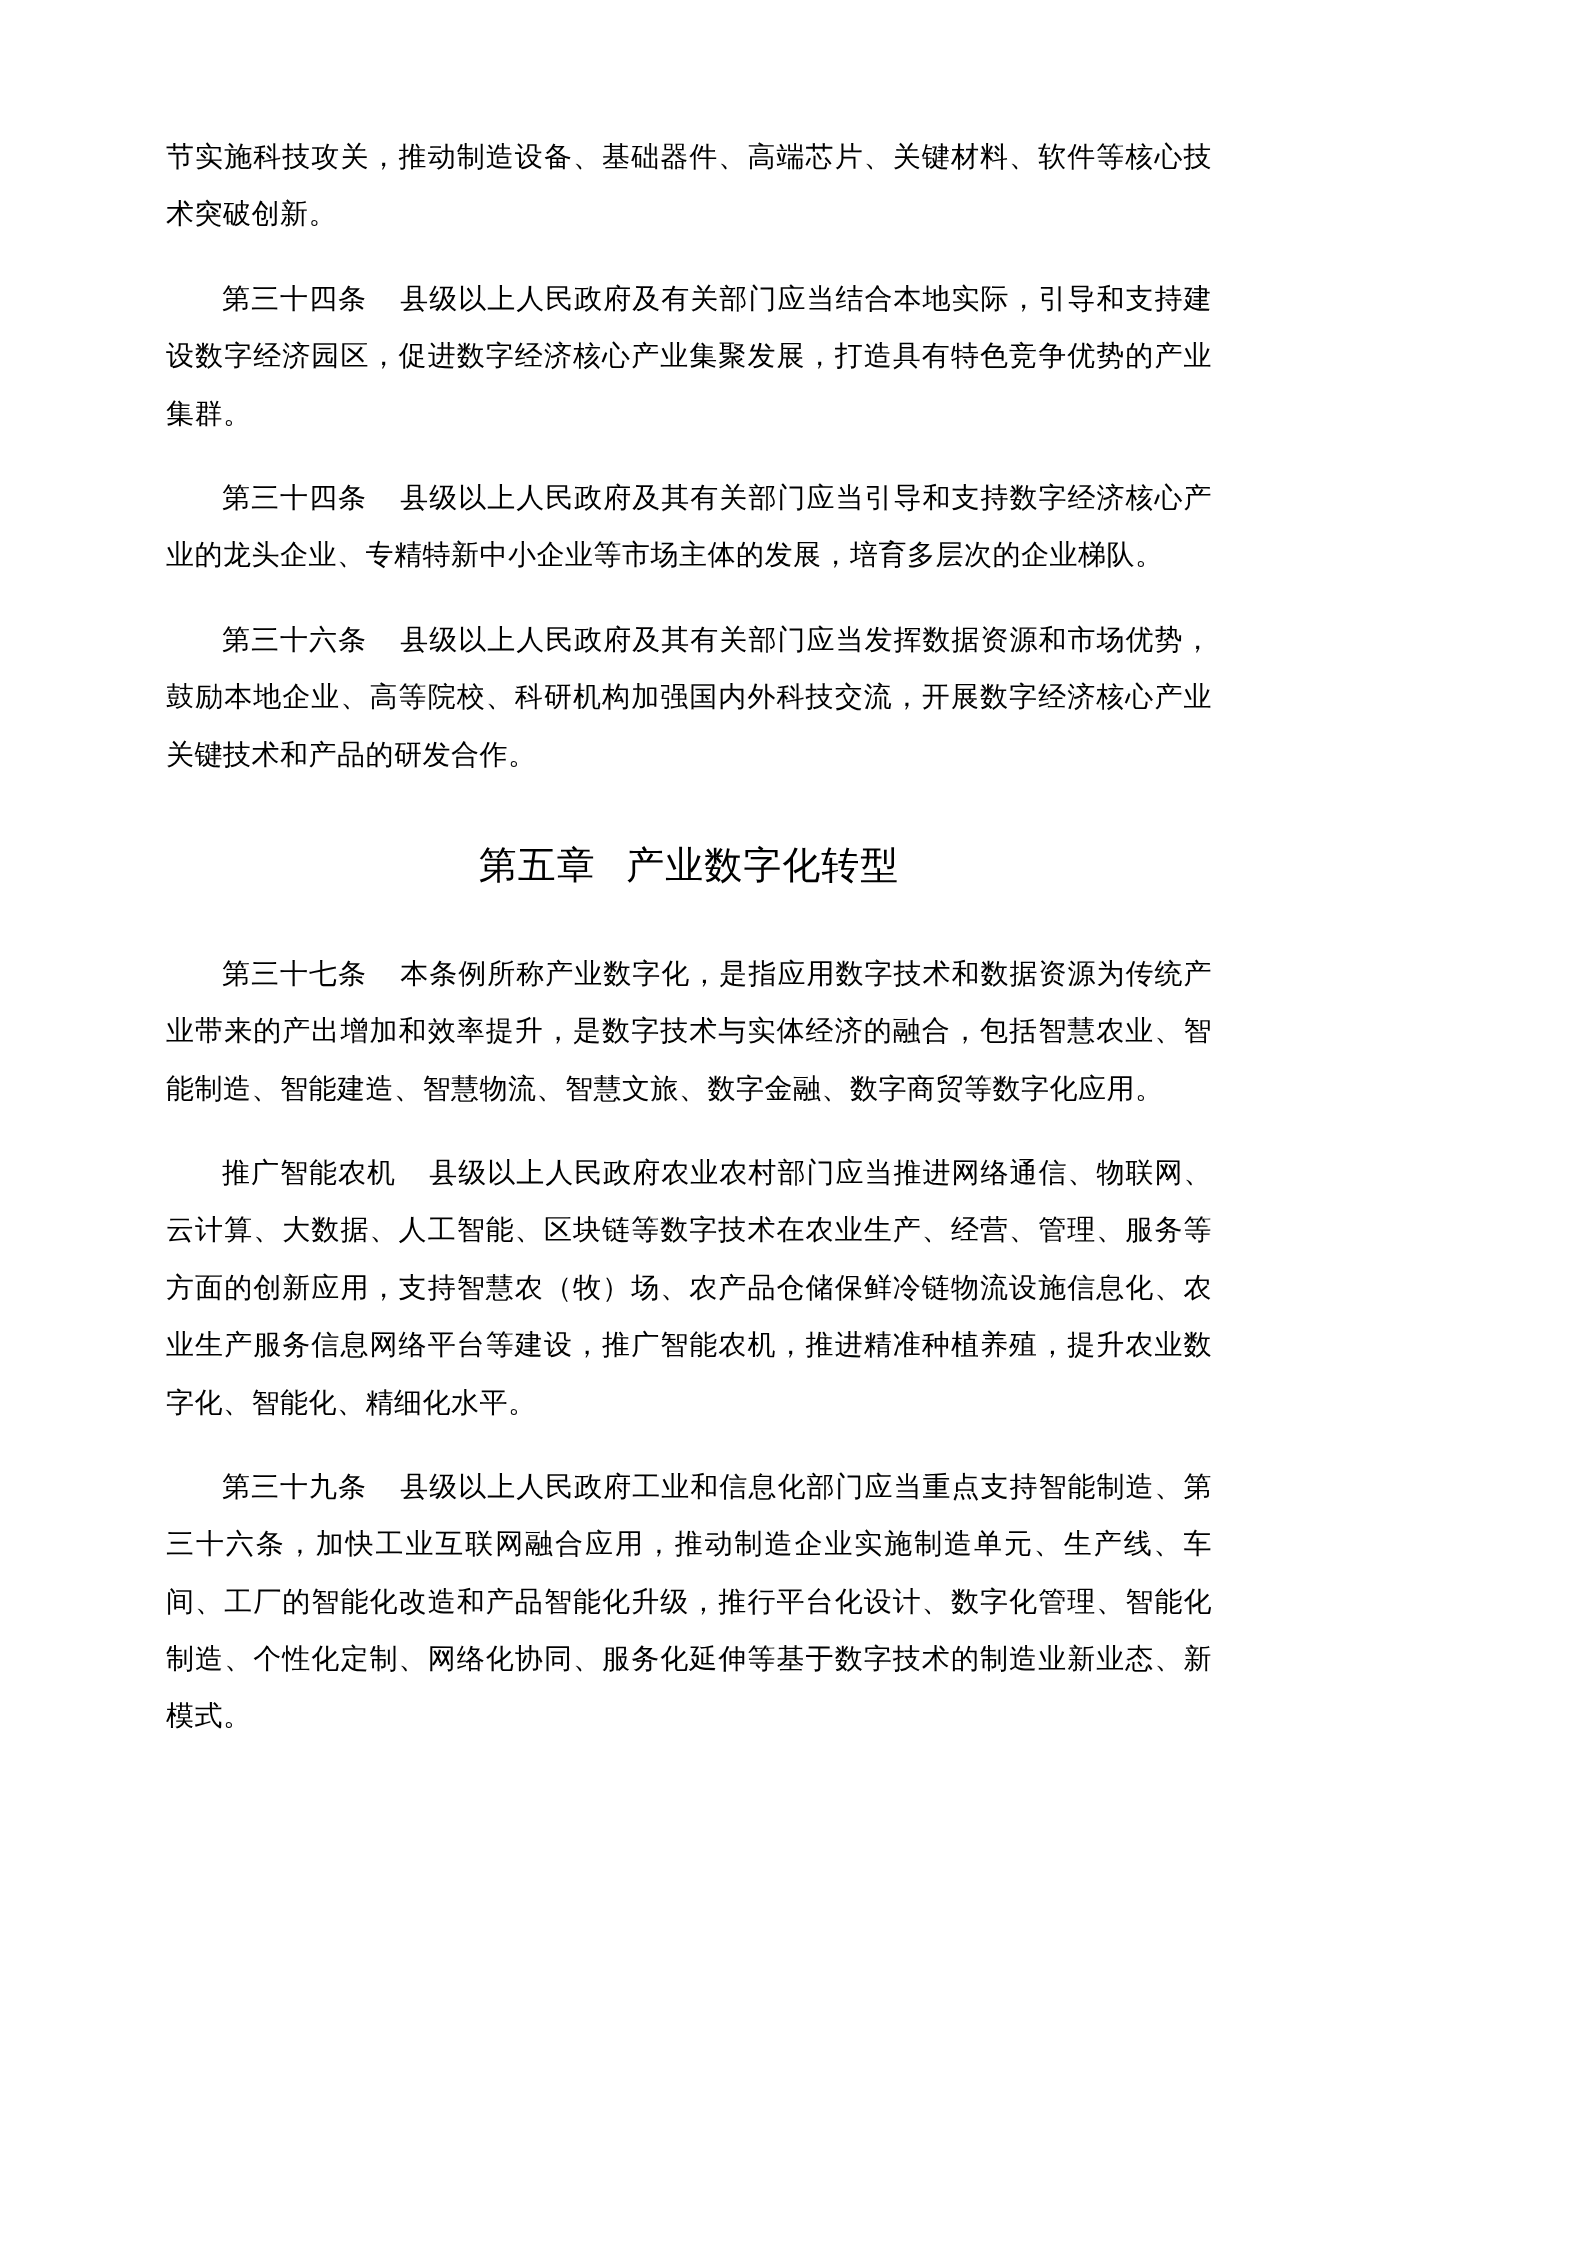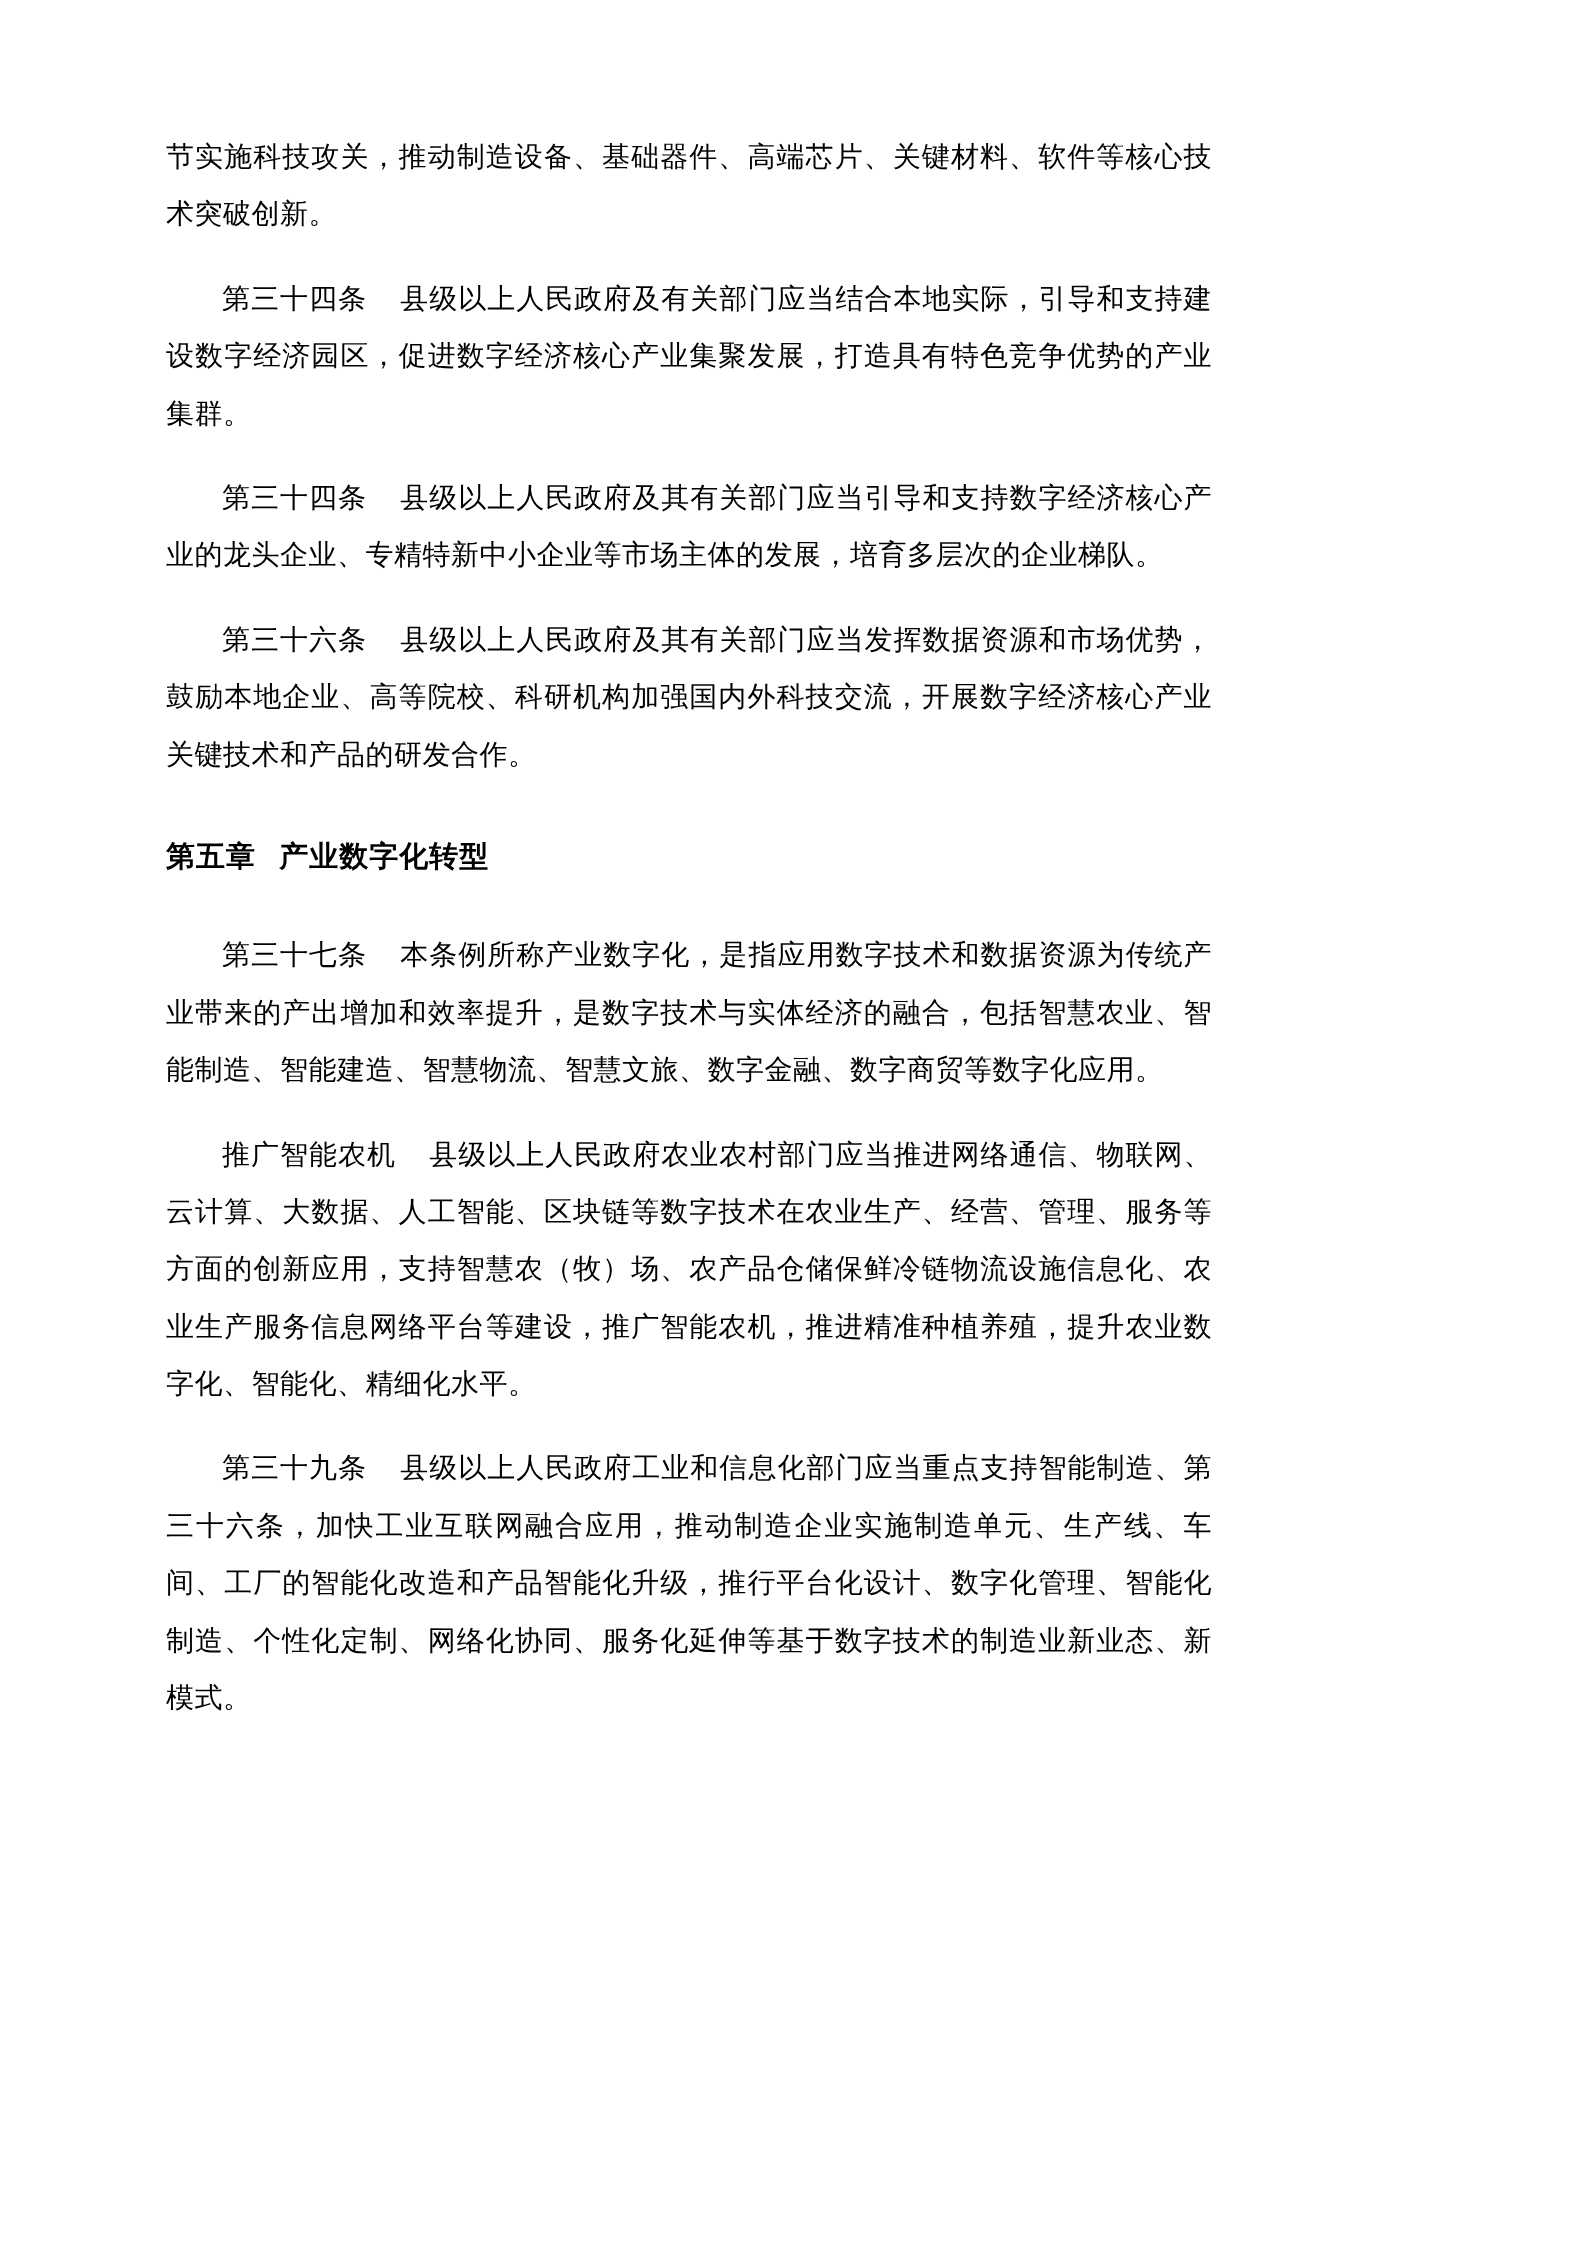--- a/index.html
+++ b/index.html
@@ -24,22 +24,23 @@
     margin-bottom: 27px;
     letter-spacing: 0.5px;
   }
   p.para.indent { text-indent: 2em; }
   p.para.no-indent { text-indent: 0; }
   .article-lead {
     font-weight: normal;
     margin-right: 0.9em;
   }
   h2.chapter {
-    font-size: 29px;
-    font-weight: bold;
+    text-align: center;
+    font-size: 38px;
+    font-weight: normal;
     margin: 44px 0 40px 0;
     letter-spacing: 1px;
     text-indent: 0;
   }
   h2.chapter .chapter-num { margin-right: 0.8em; }
 </style>
 </head>
 <body>
 
 <div class="page">

